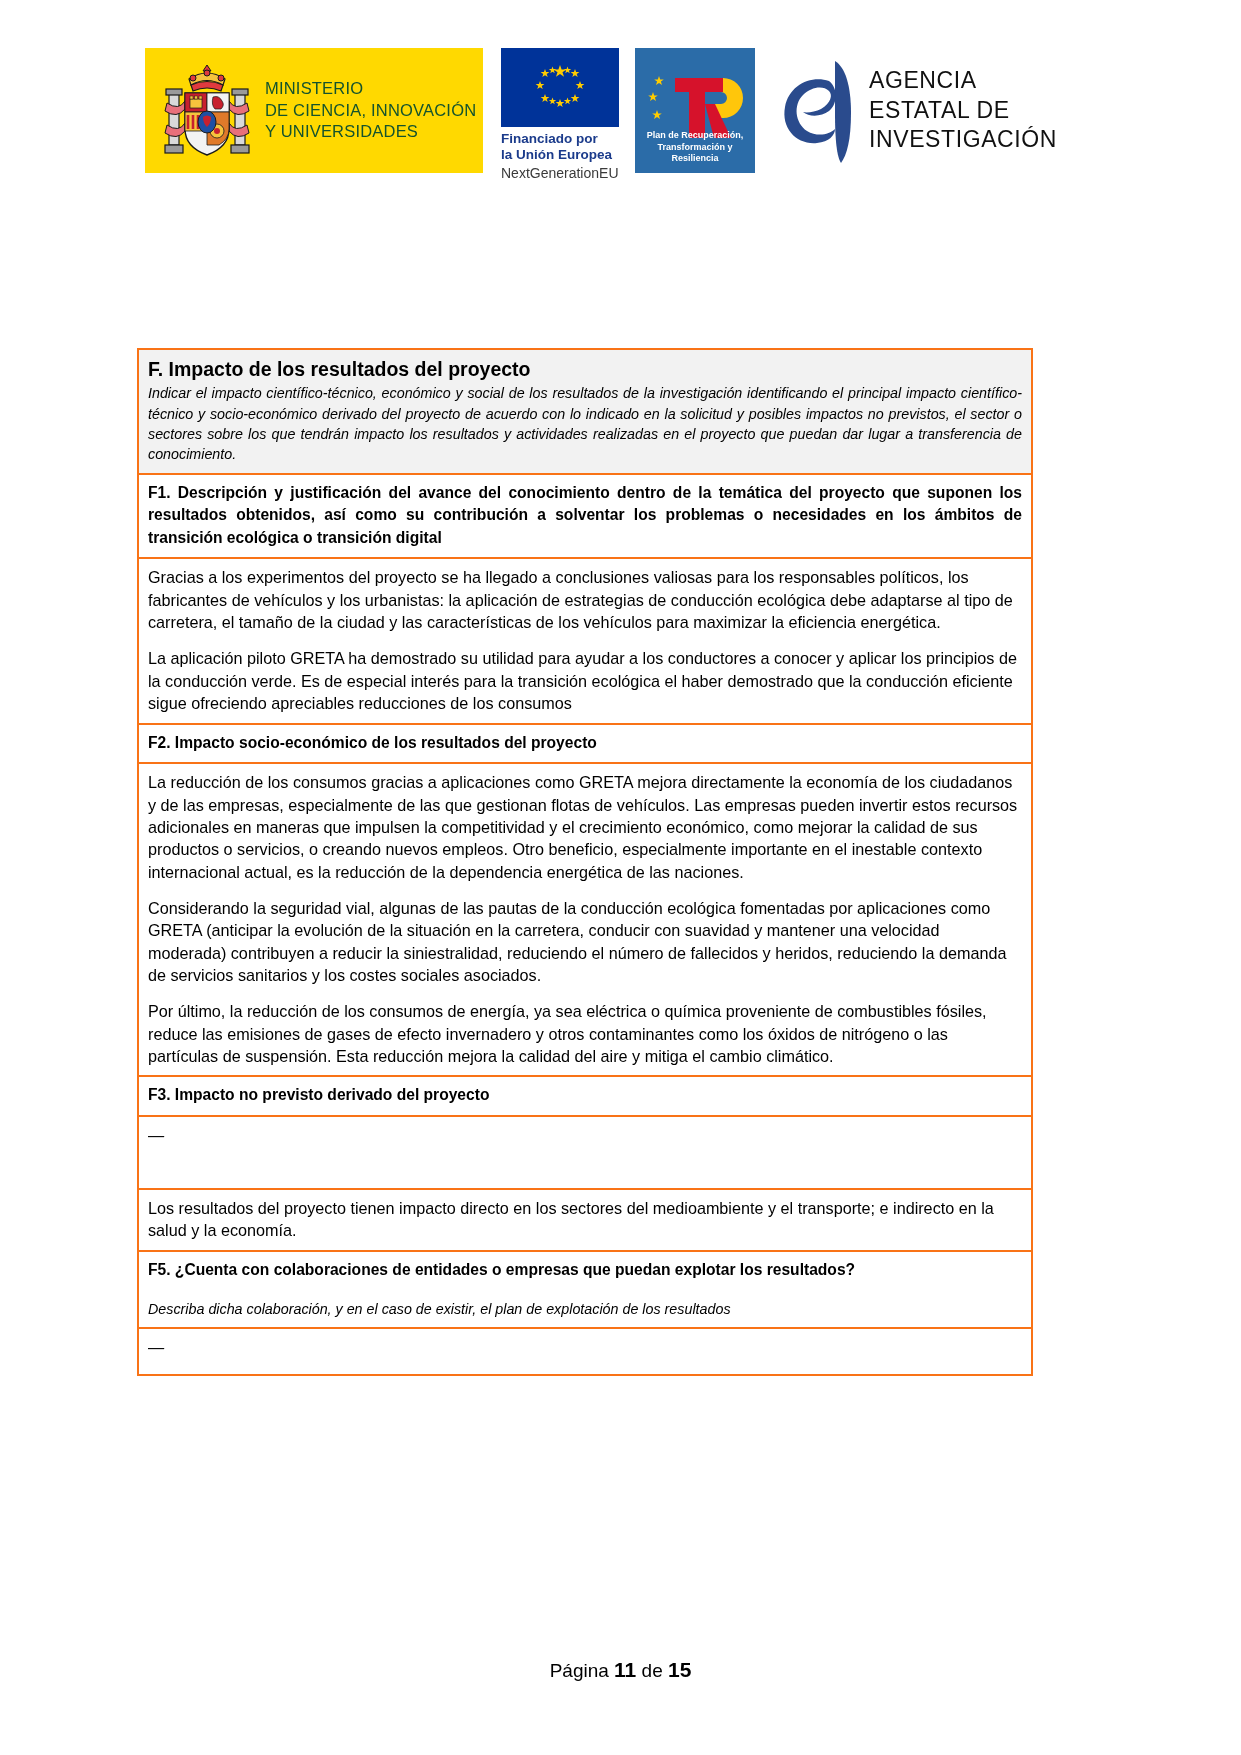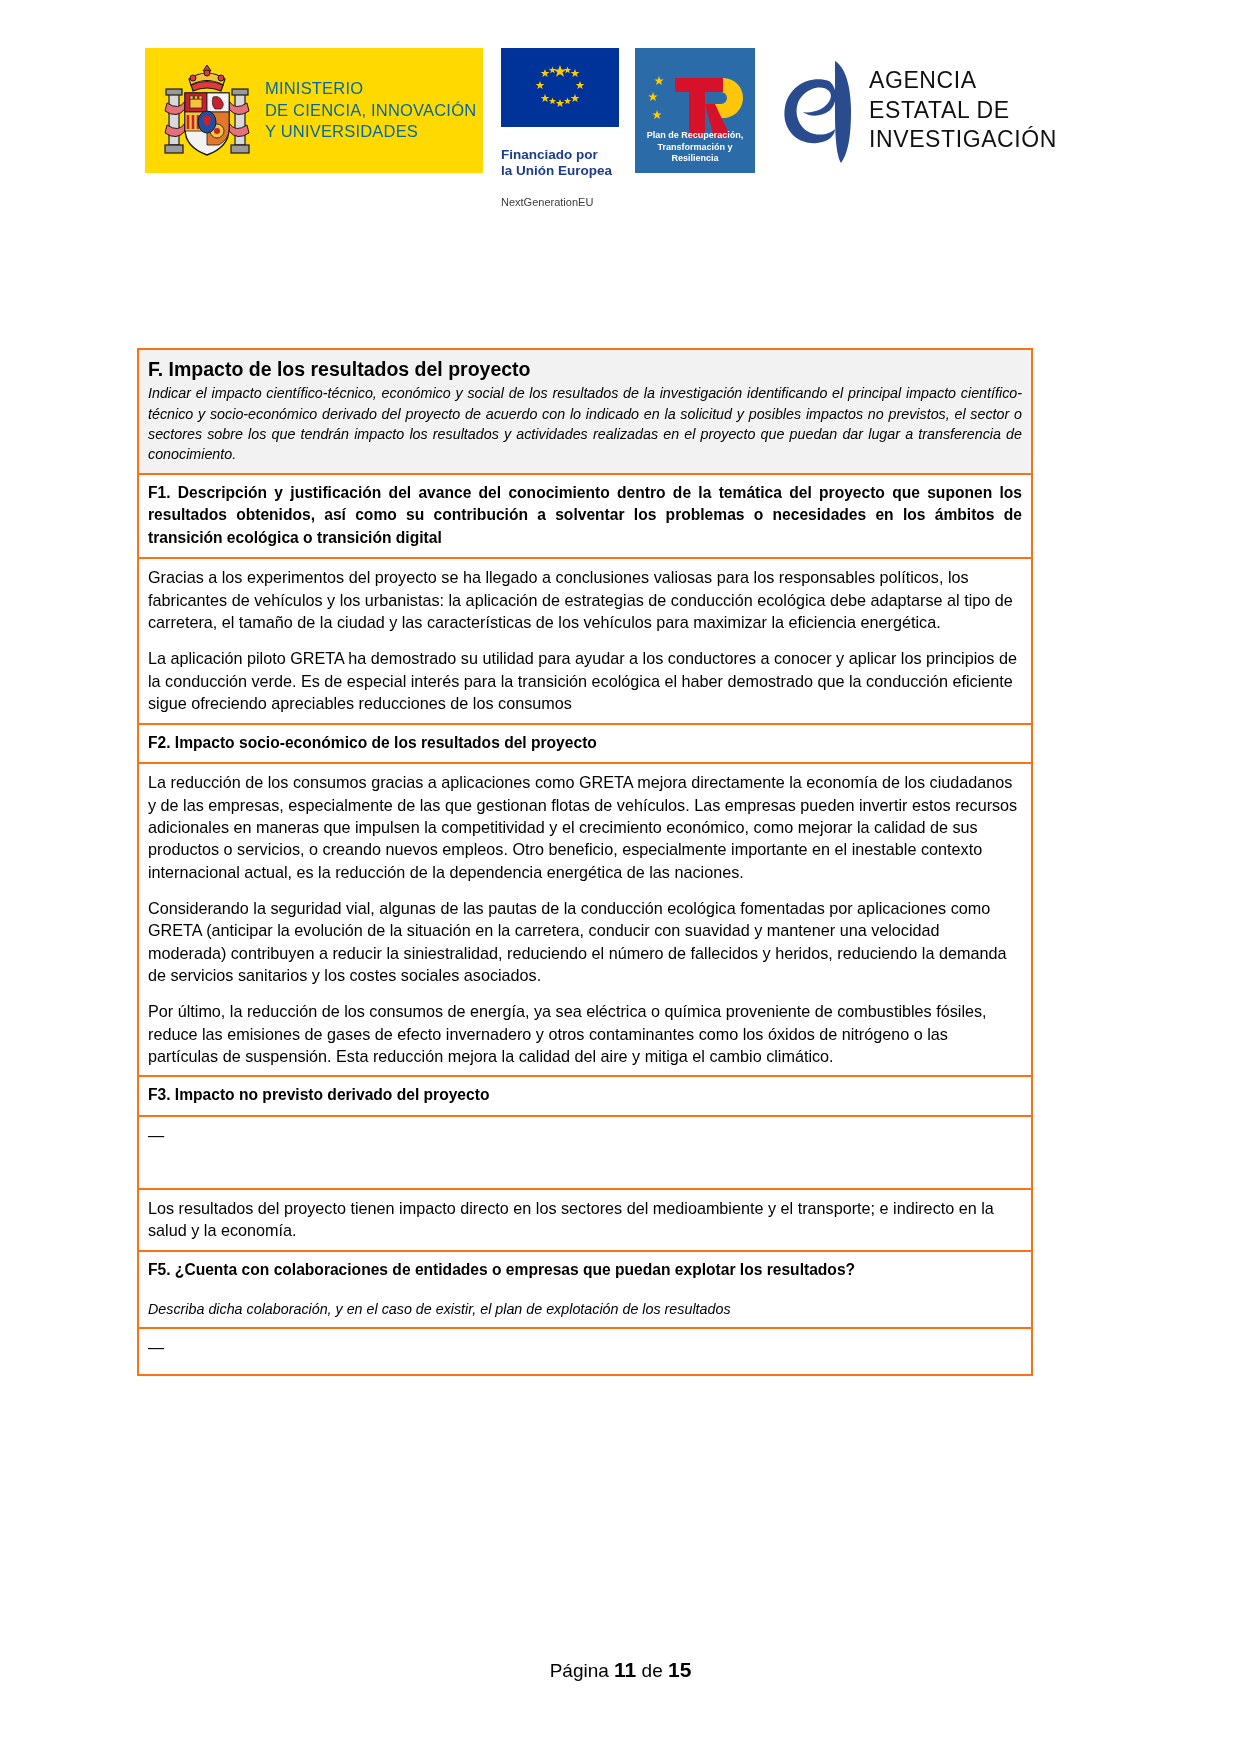--- a/index.html
+++ b/index.html
@@ -41,47 +41,47 @@
     width: 96px;
     height: 104px;
     position: relative;
     flex: 0 0 auto;
   }
   .ministerio-text {
     margin-left: 10px;
     font-size: 16.5px;
     line-height: 1.32;
     letter-spacing: 0.2px;
-    color: #0369a1;
+    color: #14532d;
     font-weight: 400;
   }
 
   
   .logo-eu {
     width: 118px;
     margin-left: 18px;
     text-align: left;
   }
   .eu-flag {
     width: 118px;
     height: 79px;
     background: #003399;
     position: relative;
   }
   .eu-cap {
     color: #1B3B8B;
     font-weight: bold;
     font-size: 13.5px;
     line-height: 1.18;
-    margin-top: 20px;
+    margin-top: 4px;
   }
   .eu-sub {
     color: #3a3a3a;
-    font-size: 11px;
-    margin-top: 17px;
+    font-size: 14px;
+    margin-top: 2px;
   }
 
   
   .logo-prtr {
     width: 120px;
     height: 125px;
     margin-left: 16px;
     background: #d946ef;
     position: relative;
     box-sizing: border-box;

